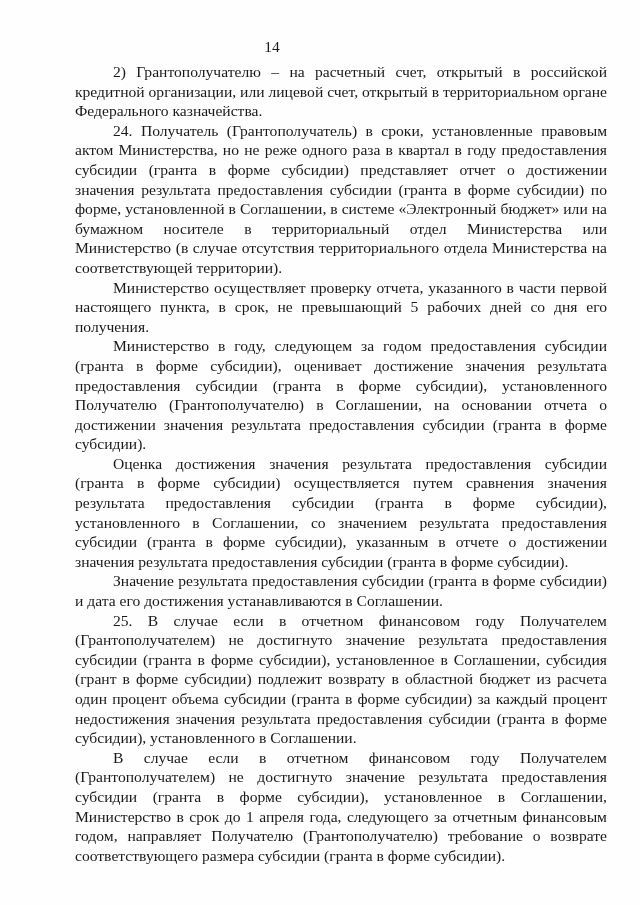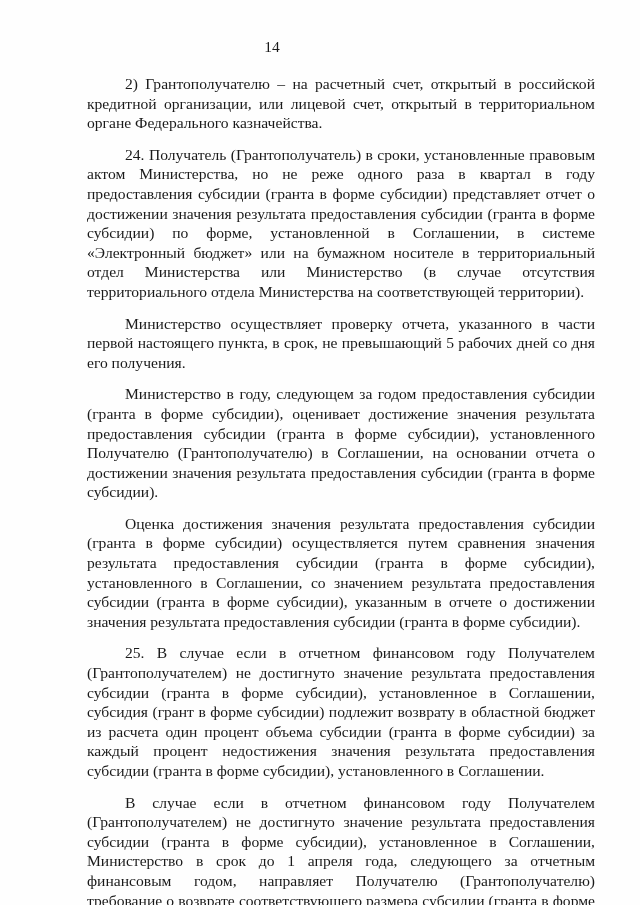--- a/index.html
+++ b/index.html
@@ -12,32 +12,33 @@
   }
   .page-number {
     position: absolute; top: 37px; left: 0; width: 544px; text-align: center;
     font-size: 15.5px; line-height: 19px;
   }
   .body {
     position: absolute; top: 62px; left: 75px; width: 532px;
     font-size: 15.6px; line-height: 19.6px;
   }
   .body p {
-    margin: 12px; text-align: justify; text-indent: 38px;
+    margin: 0; text-align: justify; text-indent: 38px;
     hyphens: none;
   }
 </style>
 </head>
 <body>
 
 <div class="page">
   <div class="page-number">14</div>
   <div class="body">
     <p>2) Грантополучателю – на расчетный счет, открытый в российской кредитной организации, или лицевой счет, открытый в территориальном органе Федерального казначейства.</p>
     <p>24. Получатель (Грантополучатель) в сроки, установленные правовым актом Министерства, но не реже одного раза в квартал в году предоставления субсидии (гранта в форме субсидии) представляет отчет о достижении значения результата предоставления субсидии (гранта в форме субсидии) по форме, установленной в Соглашении, в системе «Электронный бюджет» или на бумажном носителе в территориальный отдел Министерства или Министерство (в случае отсутствия территориального отдела Министерства на соответствующей территории).</p>
     <p>Министерство осуществляет проверку отчета, указанного в части первой настоящего пункта, в срок, не превышающий 5 рабочих дней со дня его получения.</p>
     <p>Министерство в году, следующем за годом предоставления субсидии (гранта в форме субсидии), оценивает достижение значения результата предоставления субсидии (гранта в форме субсидии), установленного Получателю (Грантополучателю) в Соглашении, на основании отчета о достижении значения результата предоставления субсидии (гранта в форме субсидии).</p>
     <p>Оценка достижения значения результата предоставления субсидии (гранта в форме субсидии) осуществляется путем сравнения значения результата предоставления субсидии (гранта в форме субсидии), установленного в Соглашении, со значением результата предоставления субсидии (гранта в форме субсидии), указанным в отчете о достижении значения результата предоставления субсидии (гранта в форме субсидии).</p>
+    <p>Значение результата предоставления субсидии (гранта в форме субсидии) и дата его достижения устанавливаются в Соглашении.</p>
     <p>25. В случае если в отчетном финансовом году Получателем (Грантополучателем) не достигнуто значение результата предоставления субсидии (гранта в форме субсидии), установленное в Соглашении, субсидия (грант в форме субсидии) подлежит возврату в областной бюджет из расчета один процент объема субсидии (гранта в форме субсидии) за каждый процент недостижения значения результата предоставления субсидии (гранта в форме субсидии), установленного в Соглашении.</p>
     <p>В случае если в отчетном финансовом году Получателем (Грантополучателем) не достигнуто значение результата предоставления субсидии (гранта в форме субсидии), установленное в Соглашении, Министерство в срок до 1 апреля года, следующего за отчетным финансовым годом, направляет Получателю (Грантополучателю) требование о возврате соответствующего размера субсидии (гранта в форме субсидии).</p>
 
   </div>
 </div>
 
 </body></html>

